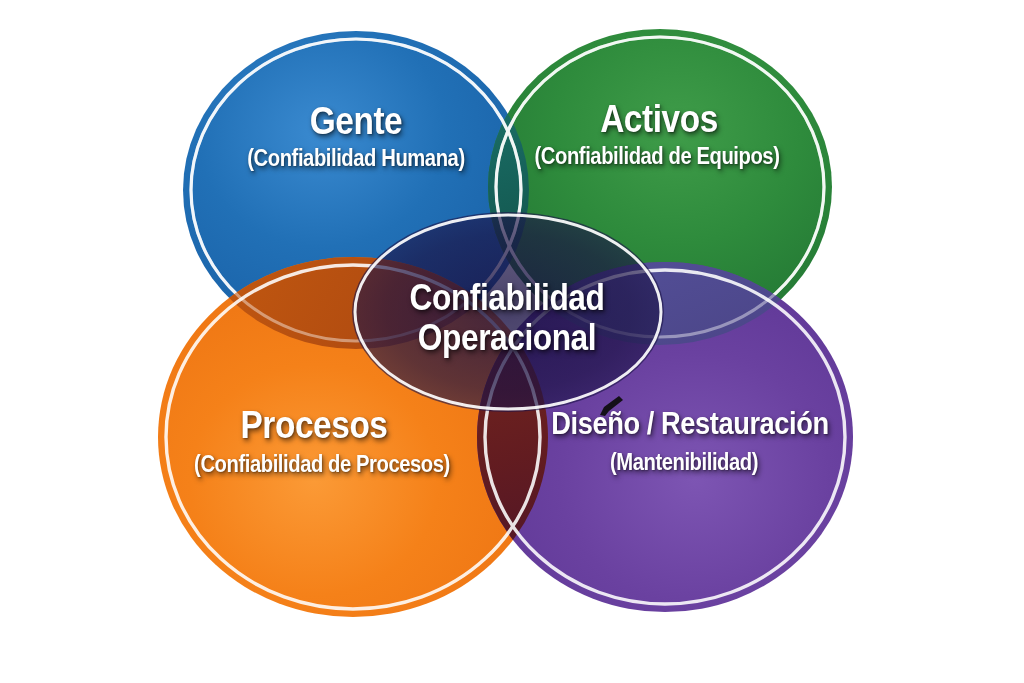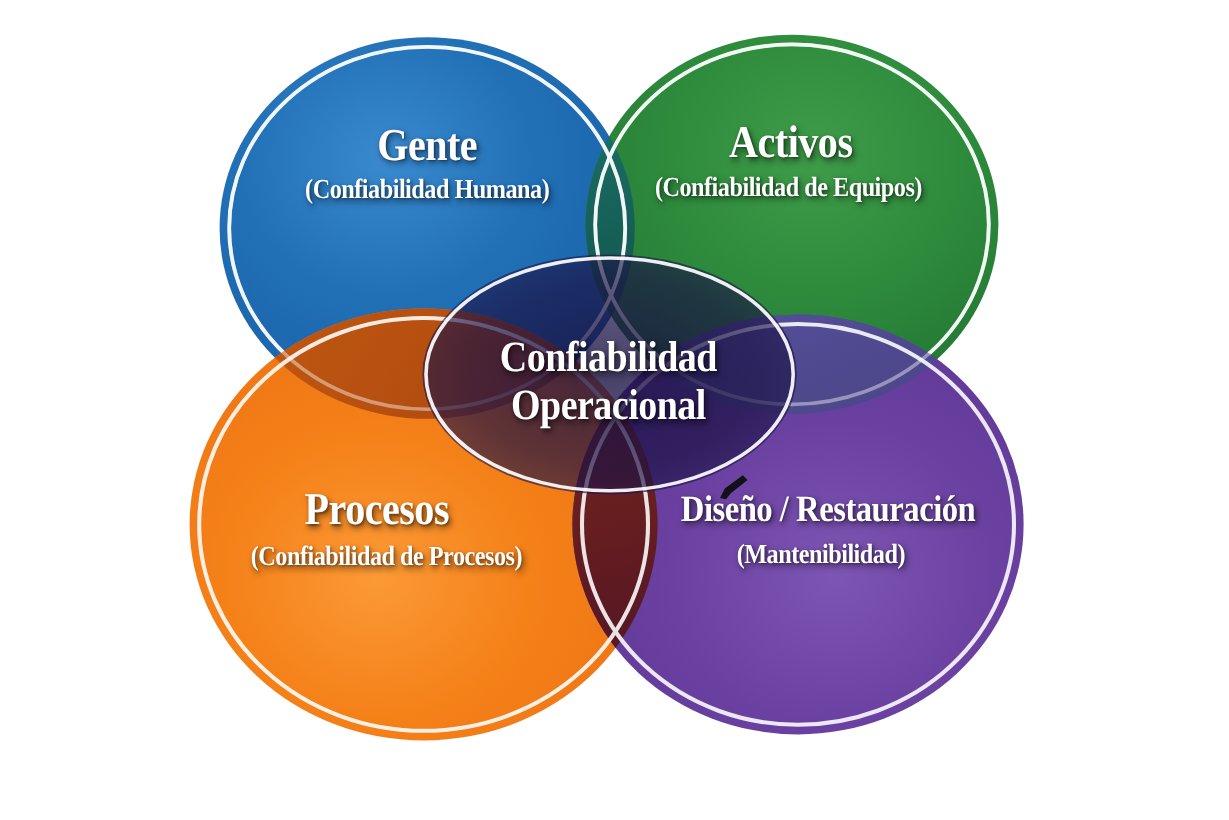--- a/index.html
+++ b/index.html
@@ -2,21 +2,21 @@
 <html><head>
 <meta charset="utf-8">
 <style>
   html, body { margin: 0; padding: 0; background: #ffffff; }
   #stage {
     position: relative;
     width: 1024px;
     height: 683px;
     overflow: hidden;
     background: #ffffff;
-    font-family: Liberation Serif, serif;
+    font-family: Liberation Sans, sans-serif;
   }
   #venn-svg { position: absolute; top: 0; left: 0; }
   .lbl {
     position: absolute;
     color: #ffffff;
     font-weight: bold;
     white-space: nowrap;
     text-align: center;
     transform: translate(-50%, -50%) scaleX(0.88);
     letter-spacing: -0.5px;

